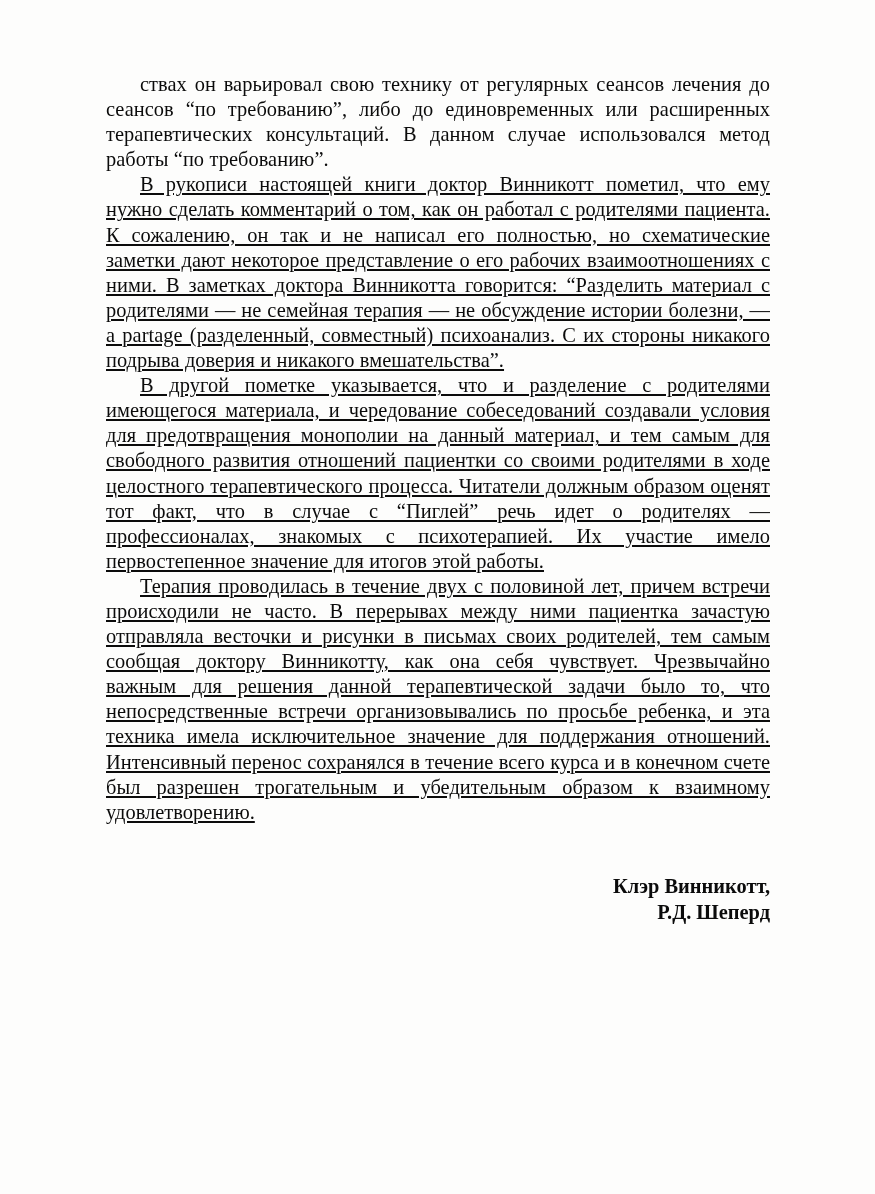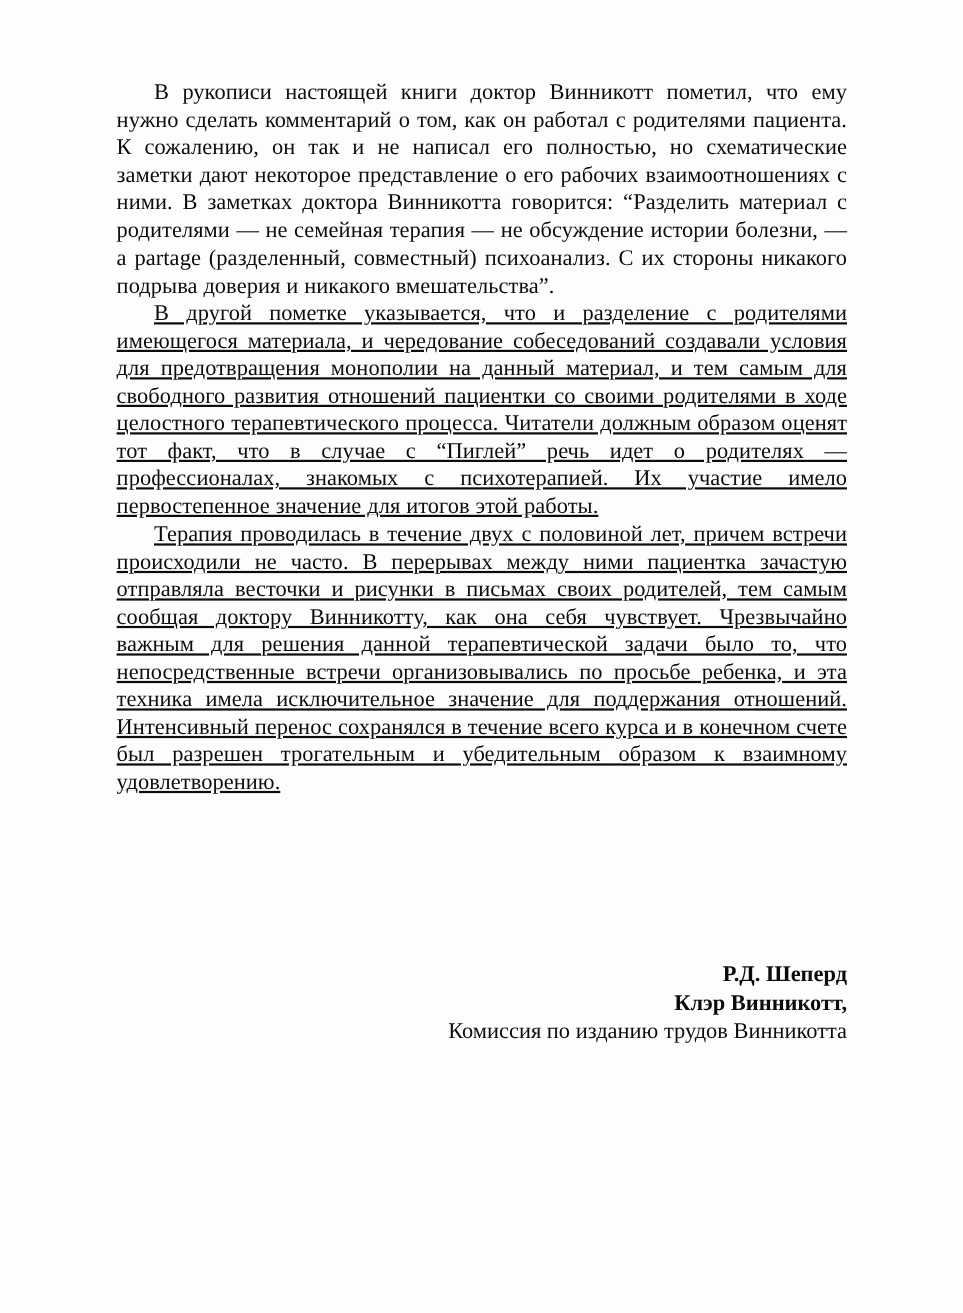--- a/index.html
+++ b/index.html
@@ -85,24 +85,24 @@
     font-weight: normal;
     margin-top: 1px;
   }
 </style>
 </head>
 <body>
 
 <div class="page">
 
   <div class="text-block">
+    <p class="para">ствах он варьировал свою технику от регулярных сеансов лечения до сеансов “по требованию”, либо до единовременных или расширенных терапевтических консультаций. В данном случае использовался метод работы “по требованию”.</p>
     <p class="para">В рукописи настоящей книги доктор Винникотт пометил, что ему нужно сделать комментарий о том, как он работал с родителями пациента. К сожалению, он так и не написал его полностью, но схематические заметки дают некоторое представление о его рабочих взаимоотношениях с ними. В заметках доктора Винникотта говорится: “Разделить материал с родителями — не семейная терапия — не обсуждение истории болезни, — a partage (разделенный, совместный) психоанализ. С их стороны никакого подрыва доверия и никакого вмешательства”.</p>
     <p class="para">В другой пометке указывается, что и разделение с родителями имеющегося материала, и чередование собеседований создавали условия для предотвращения монополии на данный материал, и тем самым для свободного развития отношений пациентки со своими родителями в ходе целостного терапевтического процесса. Читатели должным образом оценят тот факт, что в случае с “Пиглей” речь идет о родителях — профессионалах, знакомых с психотерапией. Их участие имело первостепенное значение для итогов этой работы.</p>
     <p class="para">Терапия проводилась в течение двух с половиной лет, причем встречи происходили не часто. В перерывах между ними пациентка зачастую отправляла весточки и рисунки в письмах своих родителей, тем самым сообщая доктору Винникотту, как она себя чувствует. Чрезвычайно важным для решения данной терапевтической задачи было то, что непосредственные встречи организовывались по просьбе ребенка, и эта техника имела исключительное значение для поддержания отношений. Интенсивный перенос сохранялся в течение всего курса и в конечном счете был разрешен трогательным и убедительным образом к взаимному удовлетворению.</p>
   </div>
 
   <div class="signature">
+    <div class="sig-line bold">Клэр Винникотт,</div>
     <div class="sig-line bold">Р.Д. Шеперд</div>
-    <div class="sig-line bold">Клэр Винникотт,</div>
-    <div class="sig-line committee">Комиссия по изданию трудов Винникотта</div>
   </div>
 
 </div>
 
 </body></html>

